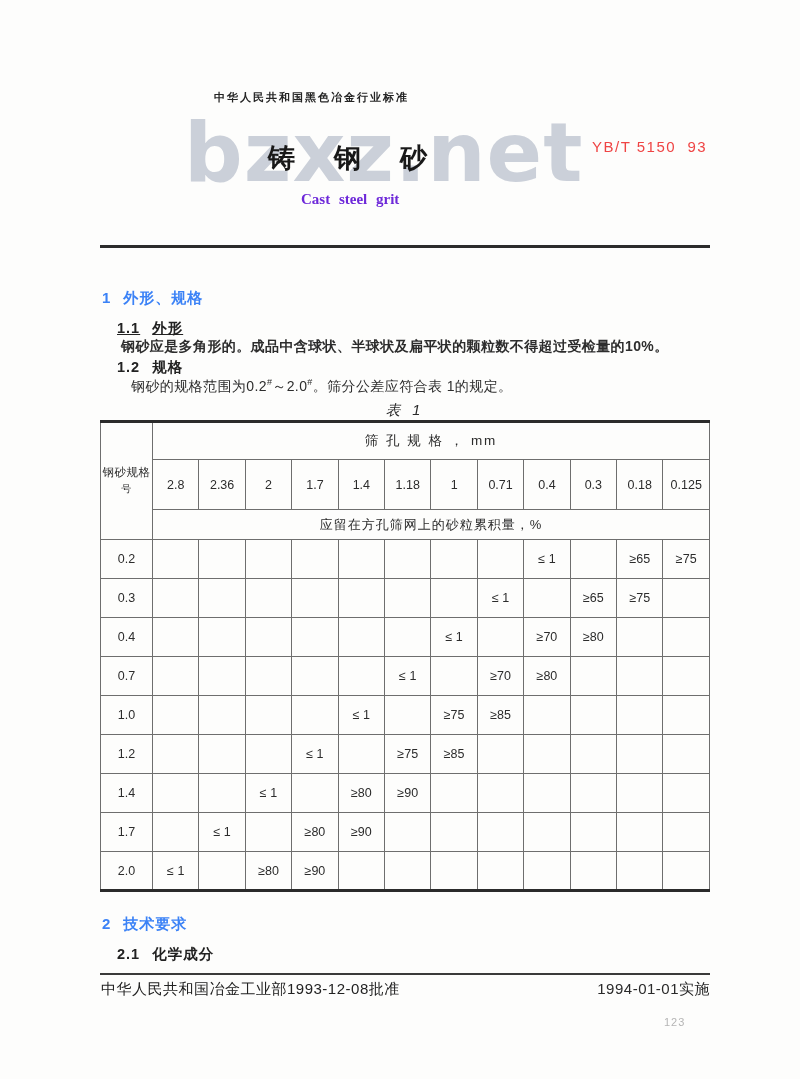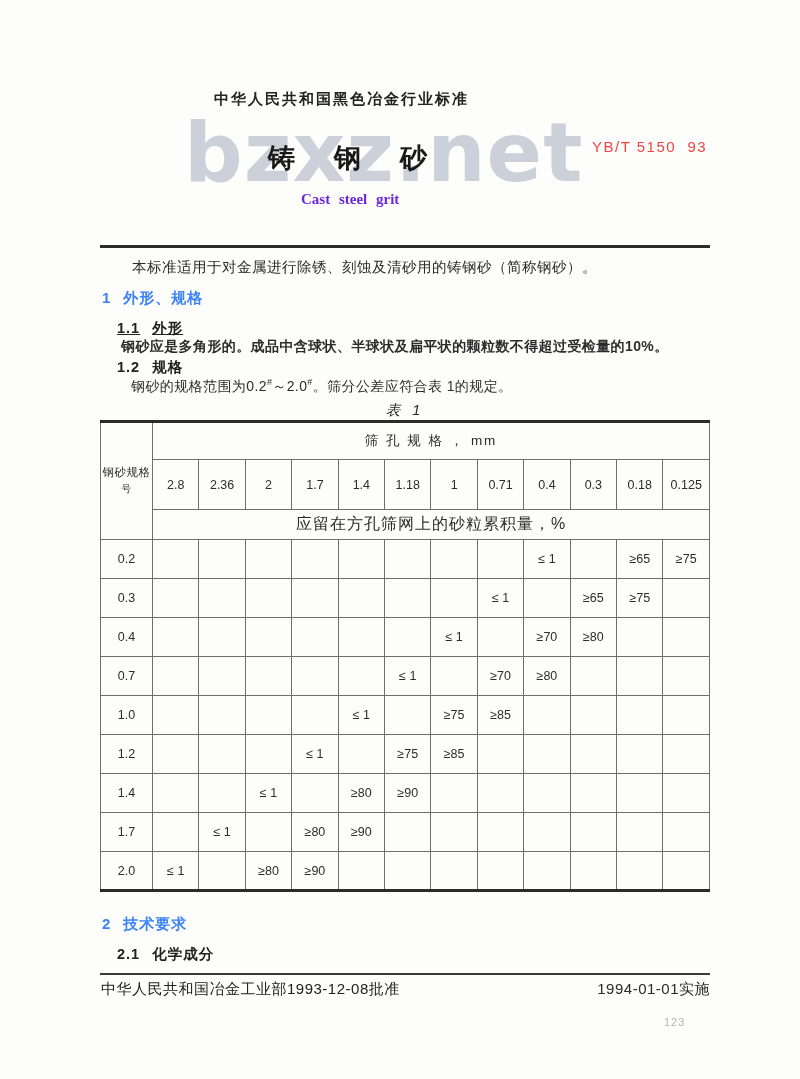--- a/index.html
+++ b/index.html
@@ -9,21 +9,21 @@
     width:800px; height:1079px;
     background:#fdfdfc;
     font-family:"Liberation Sans","DejaVu Sans",sans-serif;
     color:#1e1e1e;
     overflow:hidden;
     margin:0 auto;
   }
   .abs { position:absolute; }
 
   
-  .std-type { left:214px; top:90px; font-size:15px; font-weight:600; letter-spacing:2px; color:#242424;text-align:center; }
+  .std-type { left:214px; top:90px; font-size:11px; font-weight:600; letter-spacing:2px; color:#242424;text-align:center; }
   .watermark {
     left:184px; top:112px; font-size:82px; font-weight:700;
     color:#cbd0d9; letter-spacing:1px; line-height:1; z-index:0;
     font-family:"DejaVu Sans","Liberation Sans",sans-serif;
   }
   .doc-title { left:268px; top:140px; font-size:27px; font-weight:700; letter-spacing:39px; color:#181818; z-index:2; white-space:nowrap; }
   .std-code { left:592px; top:138px; font-size:15px; letter-spacing:1.5px; color:#ef4444; z-index:2; white-space:pre; }
   .en-title { left:301px; top:191px; font-size:15px; font-weight:700; word-spacing:5px; z-index:2;
     font-family:"Liberation Serif","DejaVu Serif",serif; color:#6d28d9; }
 
@@ -57,21 +57,21 @@
   }
   table.spec td {
     border:1px solid #6e6e6e;
     text-align:center; vertical-align:middle;
     color:#2c2c2c; overflow:hidden;
   }
   tr.h1 { height:38px; } tr.h2 { height:50px; } tr.h3 { height:30px; } tr.dr { height:39px; }
   td.corner { width:52px; font-size:11.5px; line-height:1.35; letter-spacing:0.5px; color:#3a3a3a; }
   td.corner .small { font-size:10px; }
   td.ghead { font-size:13.5px; letter-spacing:2px; color:#333; }
-  td.shead { font-size:16px; letter-spacing:1px; color:#3a3a3a; }
+  td.shead { font-size:13px; letter-spacing:1px; color:#3a3a3a; }
   td.sieve { font-size:12.5px; color:#333;margin-left:44px; }
   td.grade { font-size:12.5px; color:#333; }
   td.val   { font-size:12.5px; color:#2e2e2e; }
 
   .footer-left  { left:101px; top:980px; font-size:15px; color:#222; letter-spacing:0.5px; }
   .footer-right { left:100px; top:980px; width:610px; text-align:right; font-size:15px; color:#2a2a2a; letter-spacing:0.5px; }
   .page-num { left:664px; top:1016px; font-size:11px; color:#b5b5b5; letter-spacing:1px; }
 </style>
 </head>
 <body>
@@ -80,21 +80,20 @@
 
   <div class="abs watermark">bzxz.net</div>
 
   <div class="abs std-type">中华人民共和国黑色冶金行业标准</div>
   <div class="abs doc-title">铸钢砂</div>
   <div class="abs std-code">YB/T 5150  93</div>
   <div class="abs en-title">Cast steel grit</div>
 
   <div class="abs rule-thick"></div>
 
-  <div class="abs intro">本标准适用于对金属进行除锈、刻蚀及清砂用的铸钢砂（简称钢砂）。</div>
 
   <div class="abs h-clause c1">
     <span class="num-gap">1</span><span>外形、规格</span>
   </div>
 
   <div class="abs h-sub c11">
     <span class="num-gap">1.1</span><span>外形</span>
   </div>
   <div class="abs body-txt c11b">钢砂应是多角形的。成品中含球状、半球状及扁平状的颗粒数不得超过受检量的10%。</div>
 

